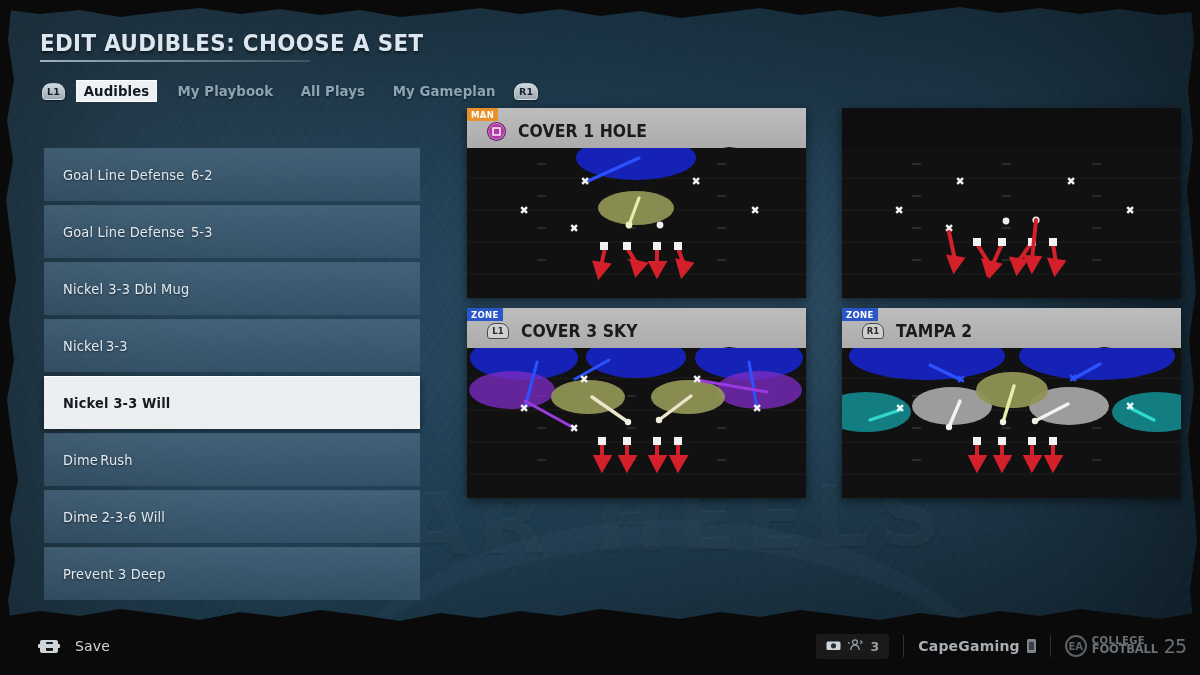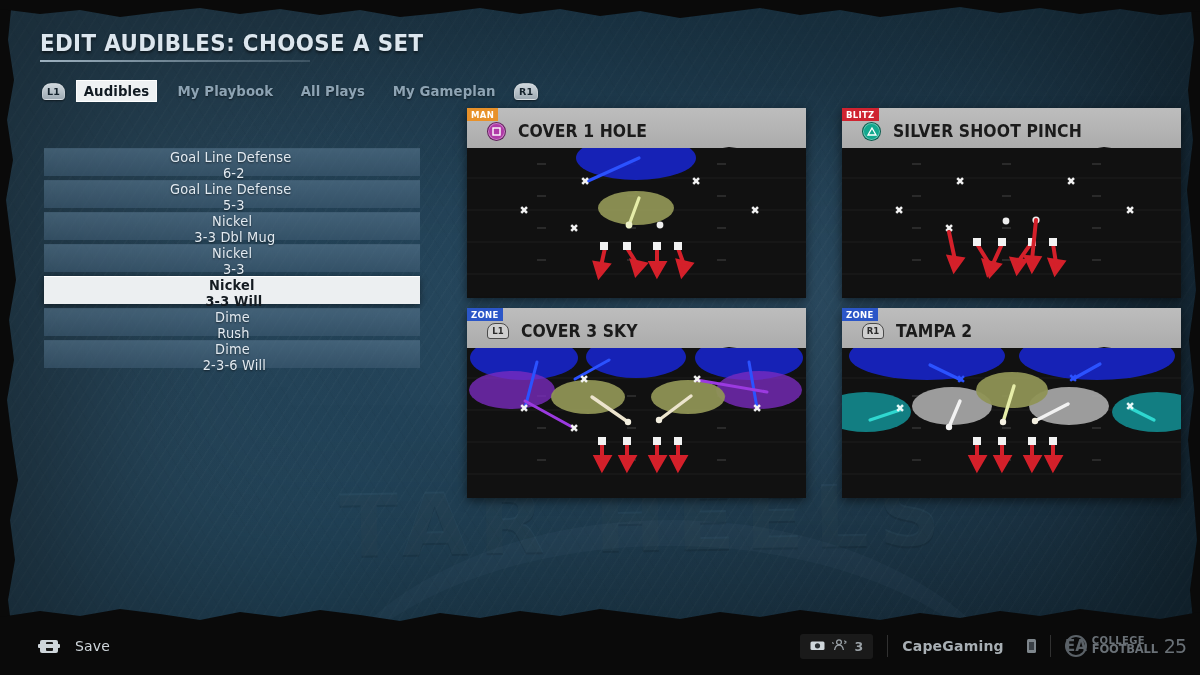--- a/index.html
+++ b/index.html
@@ -156,31 +156,30 @@
   }
 
   
   .formation-list {
     position: absolute; left: 44px; top: 148px;
     width: 376px;
     display: flex; flex-direction: column; gap: 4px;
     z-index: 4;
   }
   .frow {
-    height: 28px;
-    display: flex; align-items: center; justify-content: space-between;
+    height: 53px;
+    display: flex; align-items: center; justify-content: flex-start;
     padding: 0 17px 0 19px;
     background: linear-gradient(180deg, rgba(86,117,141,0.62), rgba(62,91,114,0.62));
     border-top: 1px solid rgba(170,200,220,0.10);
     font-family: "DejaVu Sans", sans-serif;
     font-size: 13.5px; font-weight: 400;
     color: #e2eaf1;
     text-shadow: 0 1px 2px rgba(0,0,0,0.55);
     letter-spacing: 0.2px;
-    flex-direction: column;
   }
   .frow .fname { transform: scaleX(0.96); transform-origin: left center; }
   .frow .fval  { transform: scaleX(0.96); transform-origin: right center; font-weight: 400; }
   .frow.selected {
     background: #eceff1;
     color: #141b21;
     text-shadow: none;
     border-top: 1px solid #ffffff;
     box-shadow: 0 2px 7px rgba(0,0,0,0.45);
   }
@@ -292,40 +291,40 @@
     display: flex; align-items: center; gap: 7px;
     background: rgba(255,255,255,0.065);
     border-radius: 3px;
     padding: 5px 10px;
     color: #9aa1a6;
     font-family: "DejaVu Sans", sans-serif;
     font-size: 12.5px; font-weight: 700;
   }
   .sep { width: 1px; height: 22px; background: rgba(255,255,255,0.16); margin: 0 14px; }
   .gamertag {
-    display: flex; align-items: center; gap: 23px;
+    display: flex; align-items: center; gap: 7px;
     font-family: "DejaVu Sans", sans-serif;
     font-weight: 700; font-size: 14px; letter-spacing: 0.2px;
     color: #a8afb4;
   }
   .battery {
     width: 9px; height: 14px; border-radius: 1.5px;
     background: #7e868c; position: relative;
   }
   .battery::after {
     content: ""; position: absolute; left: 2px; top: 3px;
     width: 5px; height: 8px; background: #3a4046;
   }
   .ea-logo { display: flex; align-items: center; gap: 5px; }
   .ea-mark {
     width: 22px; height: 22px; border-radius: 50%;
     border: 2px solid #5a6167;
     display: flex; align-items: center; justify-content: center;
     font-family: "DejaVu Sans", sans-serif;
-    font-weight: 700; font-size: 15px; color: #5a6167;
+    font-weight: 700; font-size: 10px; color: #5a6167;
   }
   .ea-words { line-height: 0.86; }
   .ea-words .l1 {
     font-family: "DejaVu Sans", sans-serif; font-weight: 700;
     font-size: 10px; letter-spacing: 0.4px; color: #6a7177;
   }
   .ea-words .l2 {
     font-family: "DejaVu Sans", sans-serif; font-weight: 700;
     font-size: 11.5px; letter-spacing: -0.2px; color: #6a7177;
   }
@@ -378,20 +377,24 @@
       <span class="fname">Nickel</span>
       <span class="fval">3-3 Will</span>
     </div>
     <div class="frow">
       <span class="fname">Dime</span>
       <span class="fval">Rush</span>
     </div>
     <div class="frow">
       <span class="fname">Dime</span>
       <span class="fval">2-3-6 Will</span>
+    </div>
+    <div class="frow">
+      <span class="fname">Prevent</span>
+      <span class="fval">3 Deep</span>
     </div>
   </div>
 
   <div class="cards">
 
     <div class="card">
       <div class="card-header">
         <span class="cat-badge cat-man">MAN</span>
         <span class="ps-btn ps-square">
           <svg width="9" height="9" viewBox="0 0 9 9">
@@ -455,29 +458,20 @@
 
             <line x1="211" y1="100" x2="217" y2="117"></line>
             <polygon points="211,113 224,116 215,127"></polygon>
             <rect x="207" y="94" width="8" height="8" fill="#f2f2f2" stroke="none"></rect>
           </g>
         </svg>
       </div>
     </div>
 
     <div class="card">
-      <div class="card-header">
-        <span class="cat-badge cat-blitz">BLITZ</span>
-        <span class="ps-btn ps-triangle">
-          <svg width="10" height="9" viewBox="0 0 10 9">
-              <polygon points="5,1 9,8 1,8" fill="none" stroke="#ffffff" stroke-width="1.3"></polygon>
-            </svg>
-        </span>
-        <span class="card-title">SILVER SHOOT PINCH</span>
-      </div>
       <div class="field">
         <svg viewBox="0 0 339 150" preserveAspectRatio="none">
           <rect x="0" y="0" width="339" height="150" fill="#111111"></rect>
           <g stroke="#1e1e1e" stroke-width="1">
             <line x1="0" y1="30" x2="339" y2="30"></line>
             <line x1="0" y1="62" x2="339" y2="62"></line>
             <line x1="0" y1="94" x2="339" y2="94"></line>
             <line x1="0" y1="126" x2="339" y2="126"></line>
           </g>
           <g fill="#2a2a2a">

